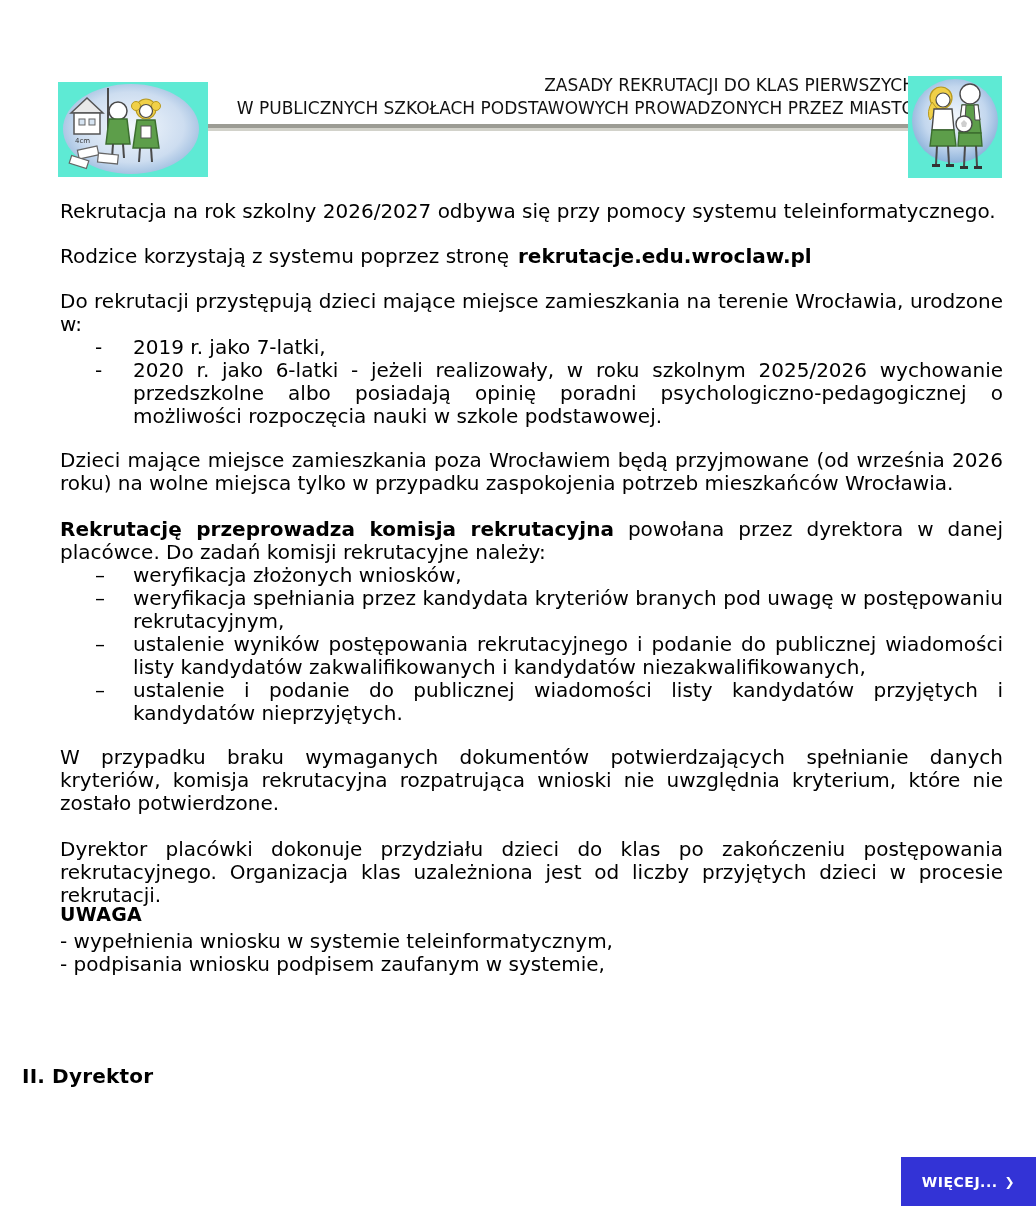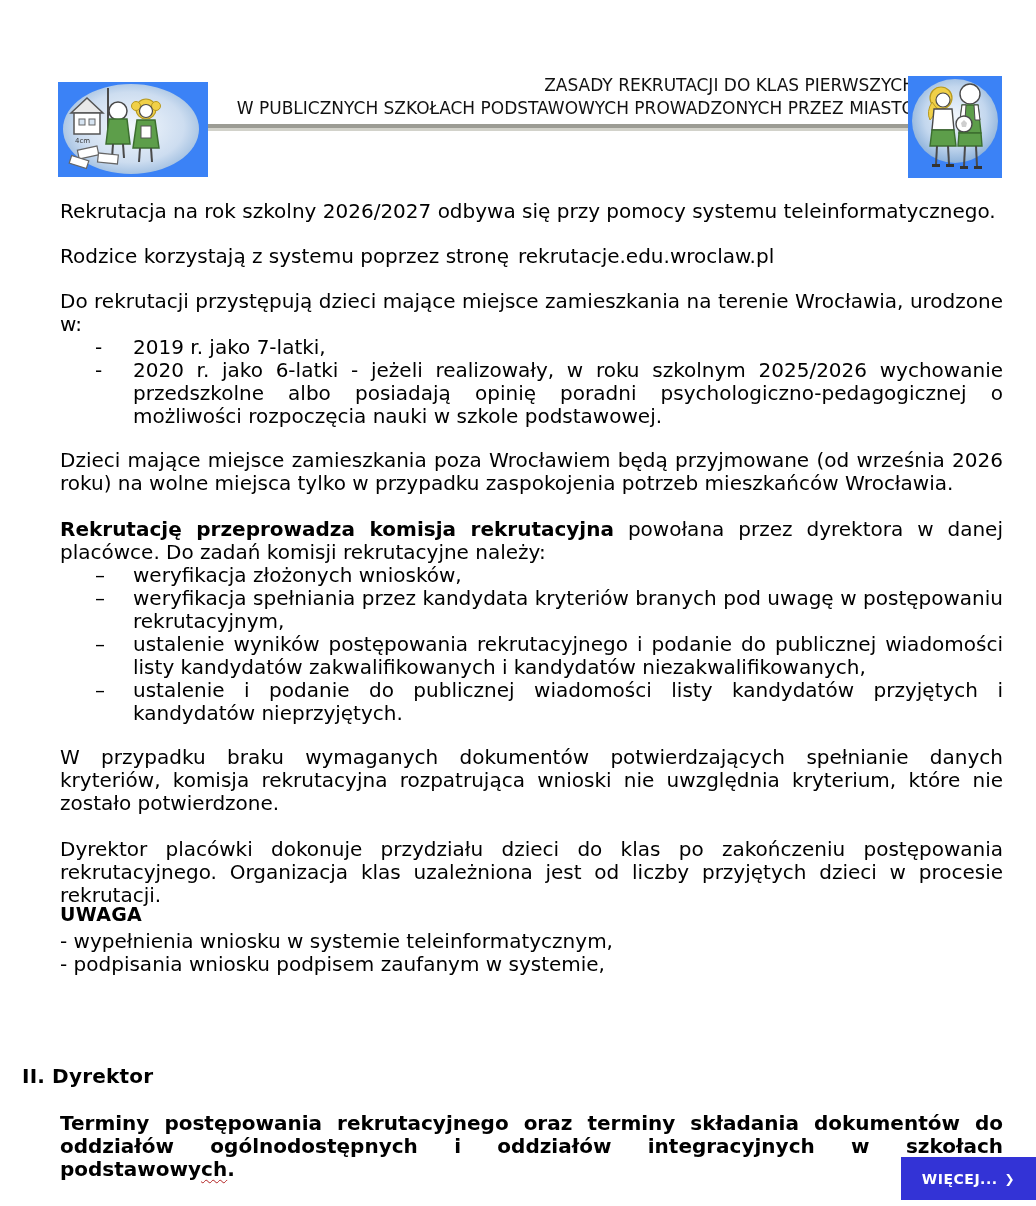--- a/index.html
+++ b/index.html
@@ -23,51 +23,51 @@
     text-align:right;
     font-size:17px;line-height:23px;
     color:#111;
     white-space:nowrap;
   }
   .divider{
     left:150px;top:124px;width:765px;height:7px;
     background:linear-gradient(#9c9c94 0 55%, #d2d2ca 55% 100%);
     z-index:1;
   }
-  .img-box{background:#3b82f6;z-index:2;}
+  .img-box{background:#5eead4;z-index:2;}
   .h1{
     left:22px;
     font-size:20px;font-weight:700;letter-spacing:.2px;
     white-space:nowrap;
   }
   .h1 .dot{color:var(--dotred);}
   .h1 .ttl{margin-left:7px;}
   .body{
     left:60px;width:943px;
     font-size:20px;line-height:23px;
     text-align:justify;
   }
   .b{font-weight:700;}
-  .url{font-weight:400;margin-left:9px;}
+  .url{font-weight:700;margin-left:9px;}
   .lrow{display:flex;}
   .ldash{width:73px;padding-left:35px;flex:0 0 73px;}
   .ltext{flex:1 1 auto;text-align:justify;}
   .uw-h{
     left:60px;
     font-size:19px;font-weight:700;letter-spacing:.3px;
   }
   .plain{text-align:left;}
   .sq{
     text-decoration:underline wavy var(--dotred);
     text-decoration-thickness:1px;
     text-underline-offset:3px;
   }
   .more-btn{
     position:absolute;
-    left:901px;top:1157px;width:135px;height:43px;
+    left:901px;top:1157px;width:135px;height:49px;
     background:var(--accent);
     border:none;cursor:pointer;
     color:#fff;
     font-family:"DejaVu Sans", sans-serif;
     font-size:14px;font-weight:700;letter-spacing:.5px;
     display:flex;align-items:center;justify-content:center;gap:7px;
   }
   .more-btn .chev{font-size:12px;font-weight:700;}
 </style>
 </head>
@@ -195,22 +195,19 @@
 
   <div class="abs body" style="top:930px">
     <p class="plain">- wypełnienia wniosku w systemie teleinformatycznym,</p>
     <p class="plain">- podpisania wniosku podpisem zaufanym w systemie,</p>
   </div>
 
   <h1 class="abs h1" style="top:1064px">
     <span>II</span><span>.</span><span class="ttl">Dyrektor</span>
   </h1>
 
-  <p class="abs body b" style="top:1112px">
-    <span>Terminy postępowania rekrutacyjnego oraz terminy składania dokumentów do oddziałów ogólnodostępnych i oddziałów integracyjnych w szkołach podstawowy</span><span class="sq">ch</span><span>.</span>
-  </p>
 
   <button class="more-btn">
     <span>WIĘCEJ...</span>
     <span class="chev">❯</span>
   </button>
 
 </div>
 
 </body></html>

